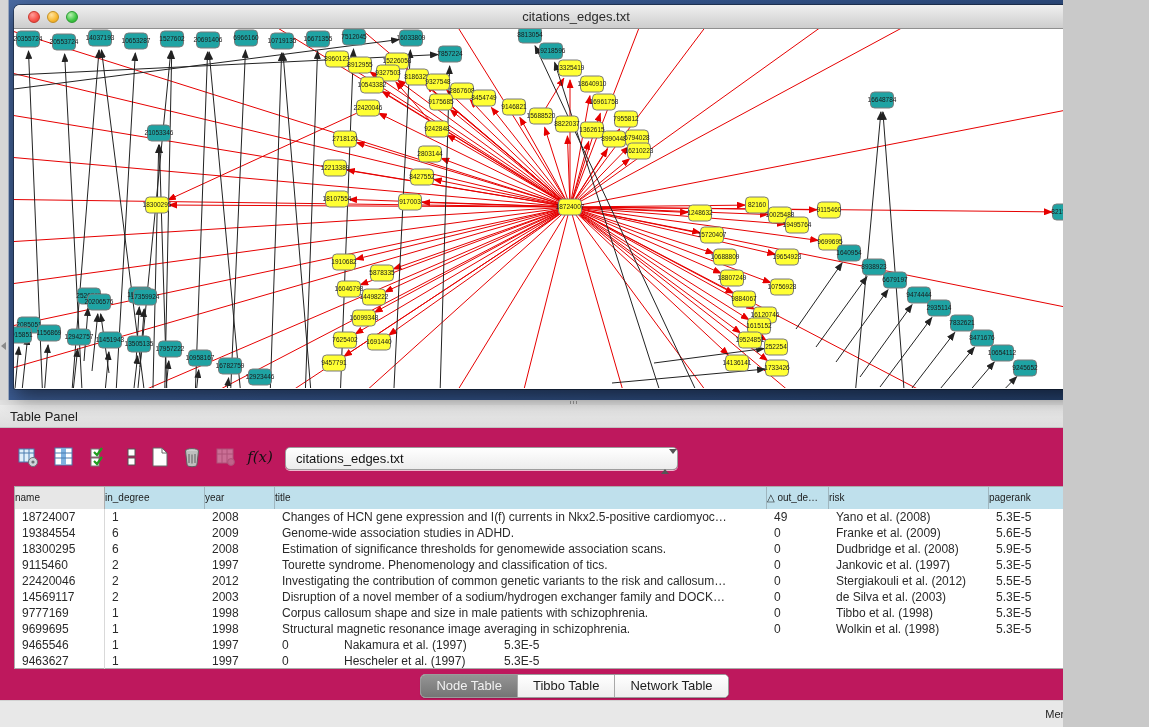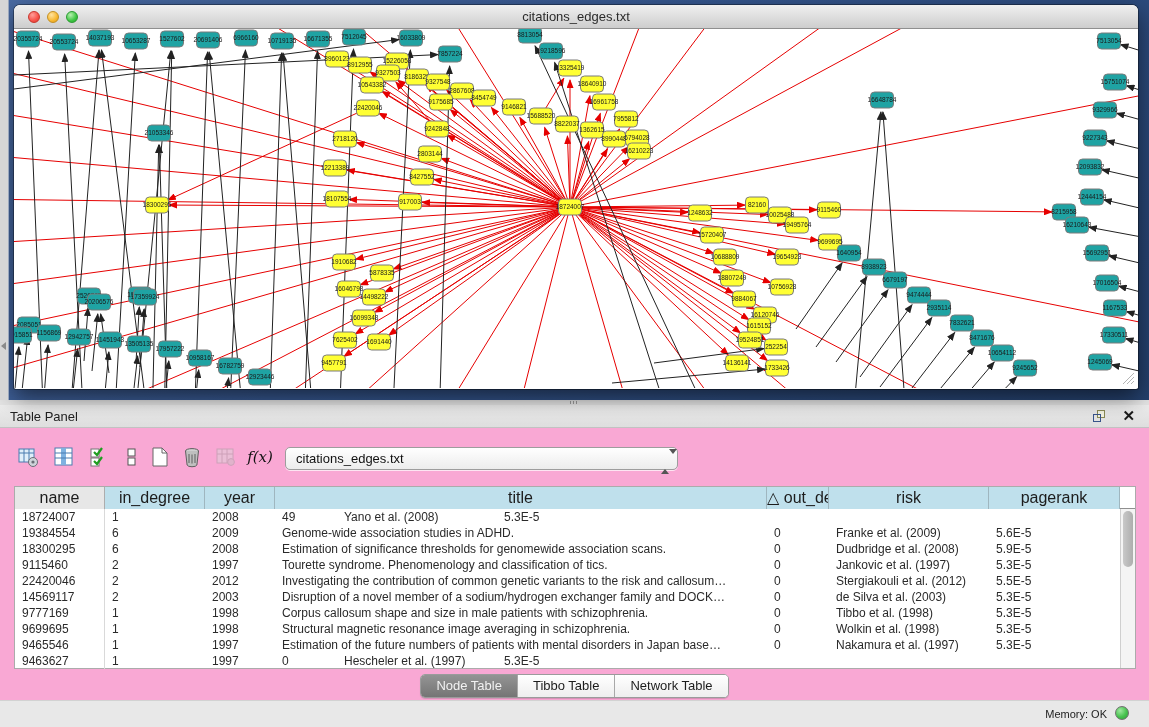--- a/index.html
+++ b/index.html
@@ -1,19 +1,19 @@
 <!DOCTYPE html>
 <html><head>
 <meta charset="utf-8">
 <style>
   * { margin:0; padding:0; box-sizing:border-box; }
   html,body { background:#c9c9c9; }
   #app {
-    position:relative; width:1149px; height:727px; overflow:hidden;
-    background:#f9a8d4; font-family:"Liberation Sans", sans-serif;
+    position:relative; width:1063px; height:727px; overflow:hidden;
+    background:#be185d; font-family:"Liberation Sans", sans-serif;
     -webkit-font-smoothing:antialiased;
   }
   
   .desktop {
     position:absolute; left:0; top:0; width:1149px; height:400px;
     background:linear-gradient(135deg,#4a6ba3 0%,#3b5astroke 0%,#35568e 40%,#24406c 100%);
     background:linear-gradient(135deg,#4a6ba3 0%,#35568e 45%,#24406c 100%);
   }
   .left-sliver {
     position:absolute; left:0; top:0; width:9px; height:400px;
@@ -80,21 +80,21 @@
   .combo .arrows { position:absolute; right:7px; top:3px; width:9px; }
   .combo .arrows .up { width:0;height:0;border-left:4px solid transparent;border-right:4px solid transparent;border-bottom:5px solid #555; margin-bottom:2px;}
   .combo .arrows .dn { width:0;height:0;border-left:4px solid transparent;border-right:4px solid transparent;border-top:5px solid #555;}
   
   .table-wrap {
     position:absolute; left:14px; top:486px; width:1122px; height:183px;
     background:#fff; border:1px solid #ababab;
   }
   .thead { display:flex; height:22px; border-bottom:1px solid #8f8f8f; }
   .th {
-    height:22px; font-size:16px; color:#1c1c1c; text-align:center; line-height:21px;
+    height:22px; font-size:10px; color:#1c1c1c; text-align:left; line-height:21px;
     background:#bfe0ec; border-right:1px solid #9fb6bf; overflow:hidden; white-space:nowrap;
     flex:0 0 auto;
   }
   .th.gray { background:#e7e7e7; border-right:1px solid #adadad; }
   .tbody { position:relative; }
   .tr { display:flex; height:16px; }
   .td {
     font-size:12px; color:#2a2a2a; line-height:16px; padding-left:7px;
     white-space:nowrap; overflow:hidden; flex:0 0 auto;
   }
@@ -831,20 +831,21 @@
         <div class="th" style="width: 492px;">title</div>
         <div class="th" style="width: 62px;">△ out_de…</div>
         <div class="th" style="width: 160px;">risk</div>
         <div class="th" style="width: 131px;">pagerank</div>
       </div>
     <div class="tbody" id="tbody">
         <div class="tr">
           <div class="td c0" style="width: 90px;">18724007</div>
           <div class="td" style="width: 100px;">1</div>
           <div class="td" style="width: 70px;">2008</div>
+          <div class="td" style="width: 492px;">Changes of HCN gene expression and I(f) currents in Nkx2.5-positive cardiomyoc…</div>
           <div class="td" style="width: 62px;">49</div>
           <div class="td" style="width: 160px;">Yano et al. (2008)</div>
           <div class="td" style="width: 131px;">5.3E-5</div>
         </div>
         <div class="tr">
           <div class="td c0" style="width: 90px;">19384554</div>
           <div class="td" style="width: 100px;">6</div>
           <div class="td" style="width: 70px;">2009</div>
           <div class="td" style="width: 492px;">Genome-wide association studies in ADHD.</div>
           <div class="td" style="width: 62px;">0</div>
@@ -902,21 +903,20 @@
           <div class="td" style="width: 70px;">1998</div>
           <div class="td" style="width: 492px;">Structural magnetic resonance image averaging in schizophrenia.</div>
           <div class="td" style="width: 62px;">0</div>
           <div class="td" style="width: 160px;">Wolkin et al. (1998)</div>
           <div class="td" style="width: 131px;">5.3E-5</div>
         </div>
         <div class="tr">
           <div class="td c0" style="width: 90px;">9465546</div>
           <div class="td" style="width: 100px;">1</div>
           <div class="td" style="width: 70px;">1997</div>
-          <div class="td" style="width: 492px;">Estimation of the future numbers of patients with mental disorders in Japan base…</div>
           <div class="td" style="width: 62px;">0</div>
           <div class="td" style="width: 160px;">Nakamura et al. (1997)</div>
           <div class="td" style="width: 131px;">5.3E-5</div>
         </div>
         <div class="tr">
           <div class="td c0" style="width: 90px;">9463627</div>
           <div class="td" style="width: 100px;">1</div>
           <div class="td" style="width: 70px;">1997</div>
           <div class="td" style="width: 62px;">0</div>
           <div class="td" style="width: 160px;">Hescheler et al. (1997)</div>

